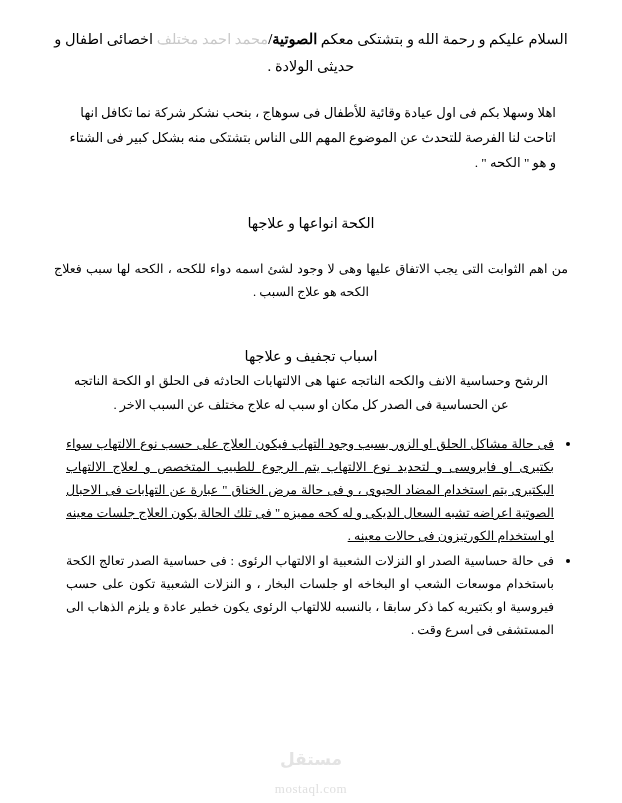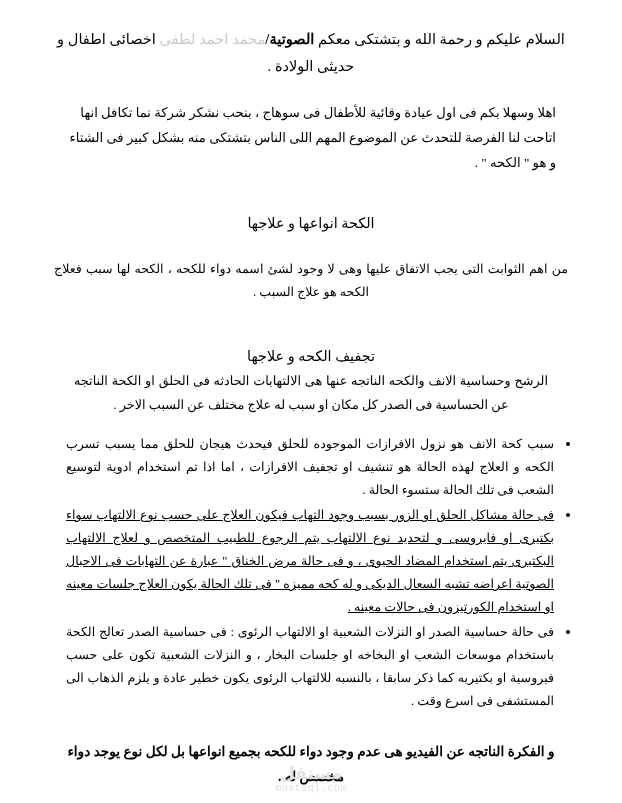--- a/index.html
+++ b/index.html
@@ -130,65 +130,63 @@
   
   .watermark {
     position: absolute;
     left: 0;
     right: 0;
     bottom: 8px;
     display: flex;
     flex-direction: column;
     align-items: center;
     justify-content: center;
-    gap: 1px;
+    gap: 15px;
     pointer-events: none;
     user-select: none;
   }
   .watermark .wm-logo {
     font-family: "DejaVu Sans", sans-serif;
     font-size: 17px;
     font-weight: bold;
     color: #e3e3e3;
     letter-spacing: 0px;
     direction: rtl;
     line-height: 18px;
   }
   .watermark .wm-url {
-    font-family: Liberation Mono, monospace;
-    font-size: 10px;
+    font-family: Liberation Serif, serif;
+    font-size: 13px;
     color: #e0e0e0;
     letter-spacing: 0.5px;
     direction: ltr;
     line-height: 12px;
   }
 </style>
 </head>
 <body>
 
 <div class="page">
 
-  <p class="salutation"><span>السلام عليكم و رحمة الله و بتشتكى معكم </span><span class="bold">الصوتية/</span><span class="redacted">محمد احمد لطفى</span><span> اخصائى اطفال و حديثى الولادة .</span></p>
+  <p class="salutation"><span>السلام عليكم و رحمة الله و بتشتكى معكم </span><span class="bold">الصوتية/</span><span class="redacted">محمد احمد مختلف</span><span> اخصائى اطفال و حديثى الولادة .</span></p>
 
   <p class="intro">اهلا وسهلا بكم فى اول عيادة وقائية للأطفال فى سوهاج ، بنحب نشكر شركة نما تكافل انها اتاحت لنا الفرصة للتحدث عن الموضوع المهم اللى الناس بتشتكى منه بشكل كبير فى الشتاء و هو " الكحه " .</p>
 
   <h2 class="heading heading-1">الكحة انواعها و علاجها</h2>
 
   <p class="body-block">من اهم الثوابت التى يجب الاتفاق عليها وهى لا وجود لشئ اسمه دواء للكحه ، الكحه لها سبب فعلاج الكحه هو علاج السبب .</p>
 
-  <h2 class="heading heading-2">تجفيف الكحه و علاجها</h2>
+  <h2 class="heading heading-2">اسباب تجفيف و علاجها</h2>
 
   <p class="body-block-wide">الرشح وحساسية الانف والكحه الناتجه عنها هى الالتهابات الحادثه فى الحلق او الكحة الناتجه عن الحساسية فى الصدر كل مكان او سبب له علاج مختلف عن السبب الاخر .</p>
 
   <ul class="bullets">
-    <li class="li-1"><span class="dot"></span><span>سبب كحة الانف هو نزول الافرازات الموجوده للحلق فيحدث هيجان للحلق مما يسبب تسرب الكحه و العلاج لهذه الحالة هو تنشيف او تجفيف الافرازات ، اما اذا تم استخدام ادوية لتوسيع الشعب فى تلك الحالة ستسوء الحالة .</span></li>
     <li class="li-2"><span class="dot"></span><span>فى حالة مشاكل الحلق او الزور بسبب وجود التهاب فيكون العلاج على حسب نوع الالتهاب سواء بكتيرى او فايروسى و لتحديد نوع الالتهاب يتم الرجوع للطبيب المتخصص و لعلاج الالتهاب البكتيرى يتم استخدام المضاد الحيوى ، و فى حالة مرض الخناق " عبارة عن التهابات فى الاحبال الصوتية اعراضه تشبه السعال الديكى و له كحه مميزه " فى تلك الحالة يكون العلاج جلسات معينه او استخدام الكورتيزون فى حالات معينه .</span></li>
     <li class="li-3"><span class="dot"></span><span>فى حالة حساسية الصدر او النزلات الشعبية او الالتهاب الرئوى : فى حساسية الصدر تعالج الكحة باستخدام موسعات الشعب او البخاخه او جلسات البخار ، و النزلات الشعبية تكون على حسب فيروسية او بكتيريه كما ذكر سابقا ، بالنسبه للالتهاب الرئوى يكون خطير عادة و يلزم الذهاب الى المستشفى فى اسرع وقت .</span></li>
   </ul>
 
-  <p class="closing">و الفكرة الناتجه عن الفيديو هى عدم وجود دواء للكحه بجميع انواعها بل لكل نوع يوجد دواء مخصص له .</p>
 
   <div class="watermark">
     <div class="wm-logo">مستقل</div>
     <div class="wm-url">mostaql.com</div>
   </div>
 
 </div>
 
 </body></html>

